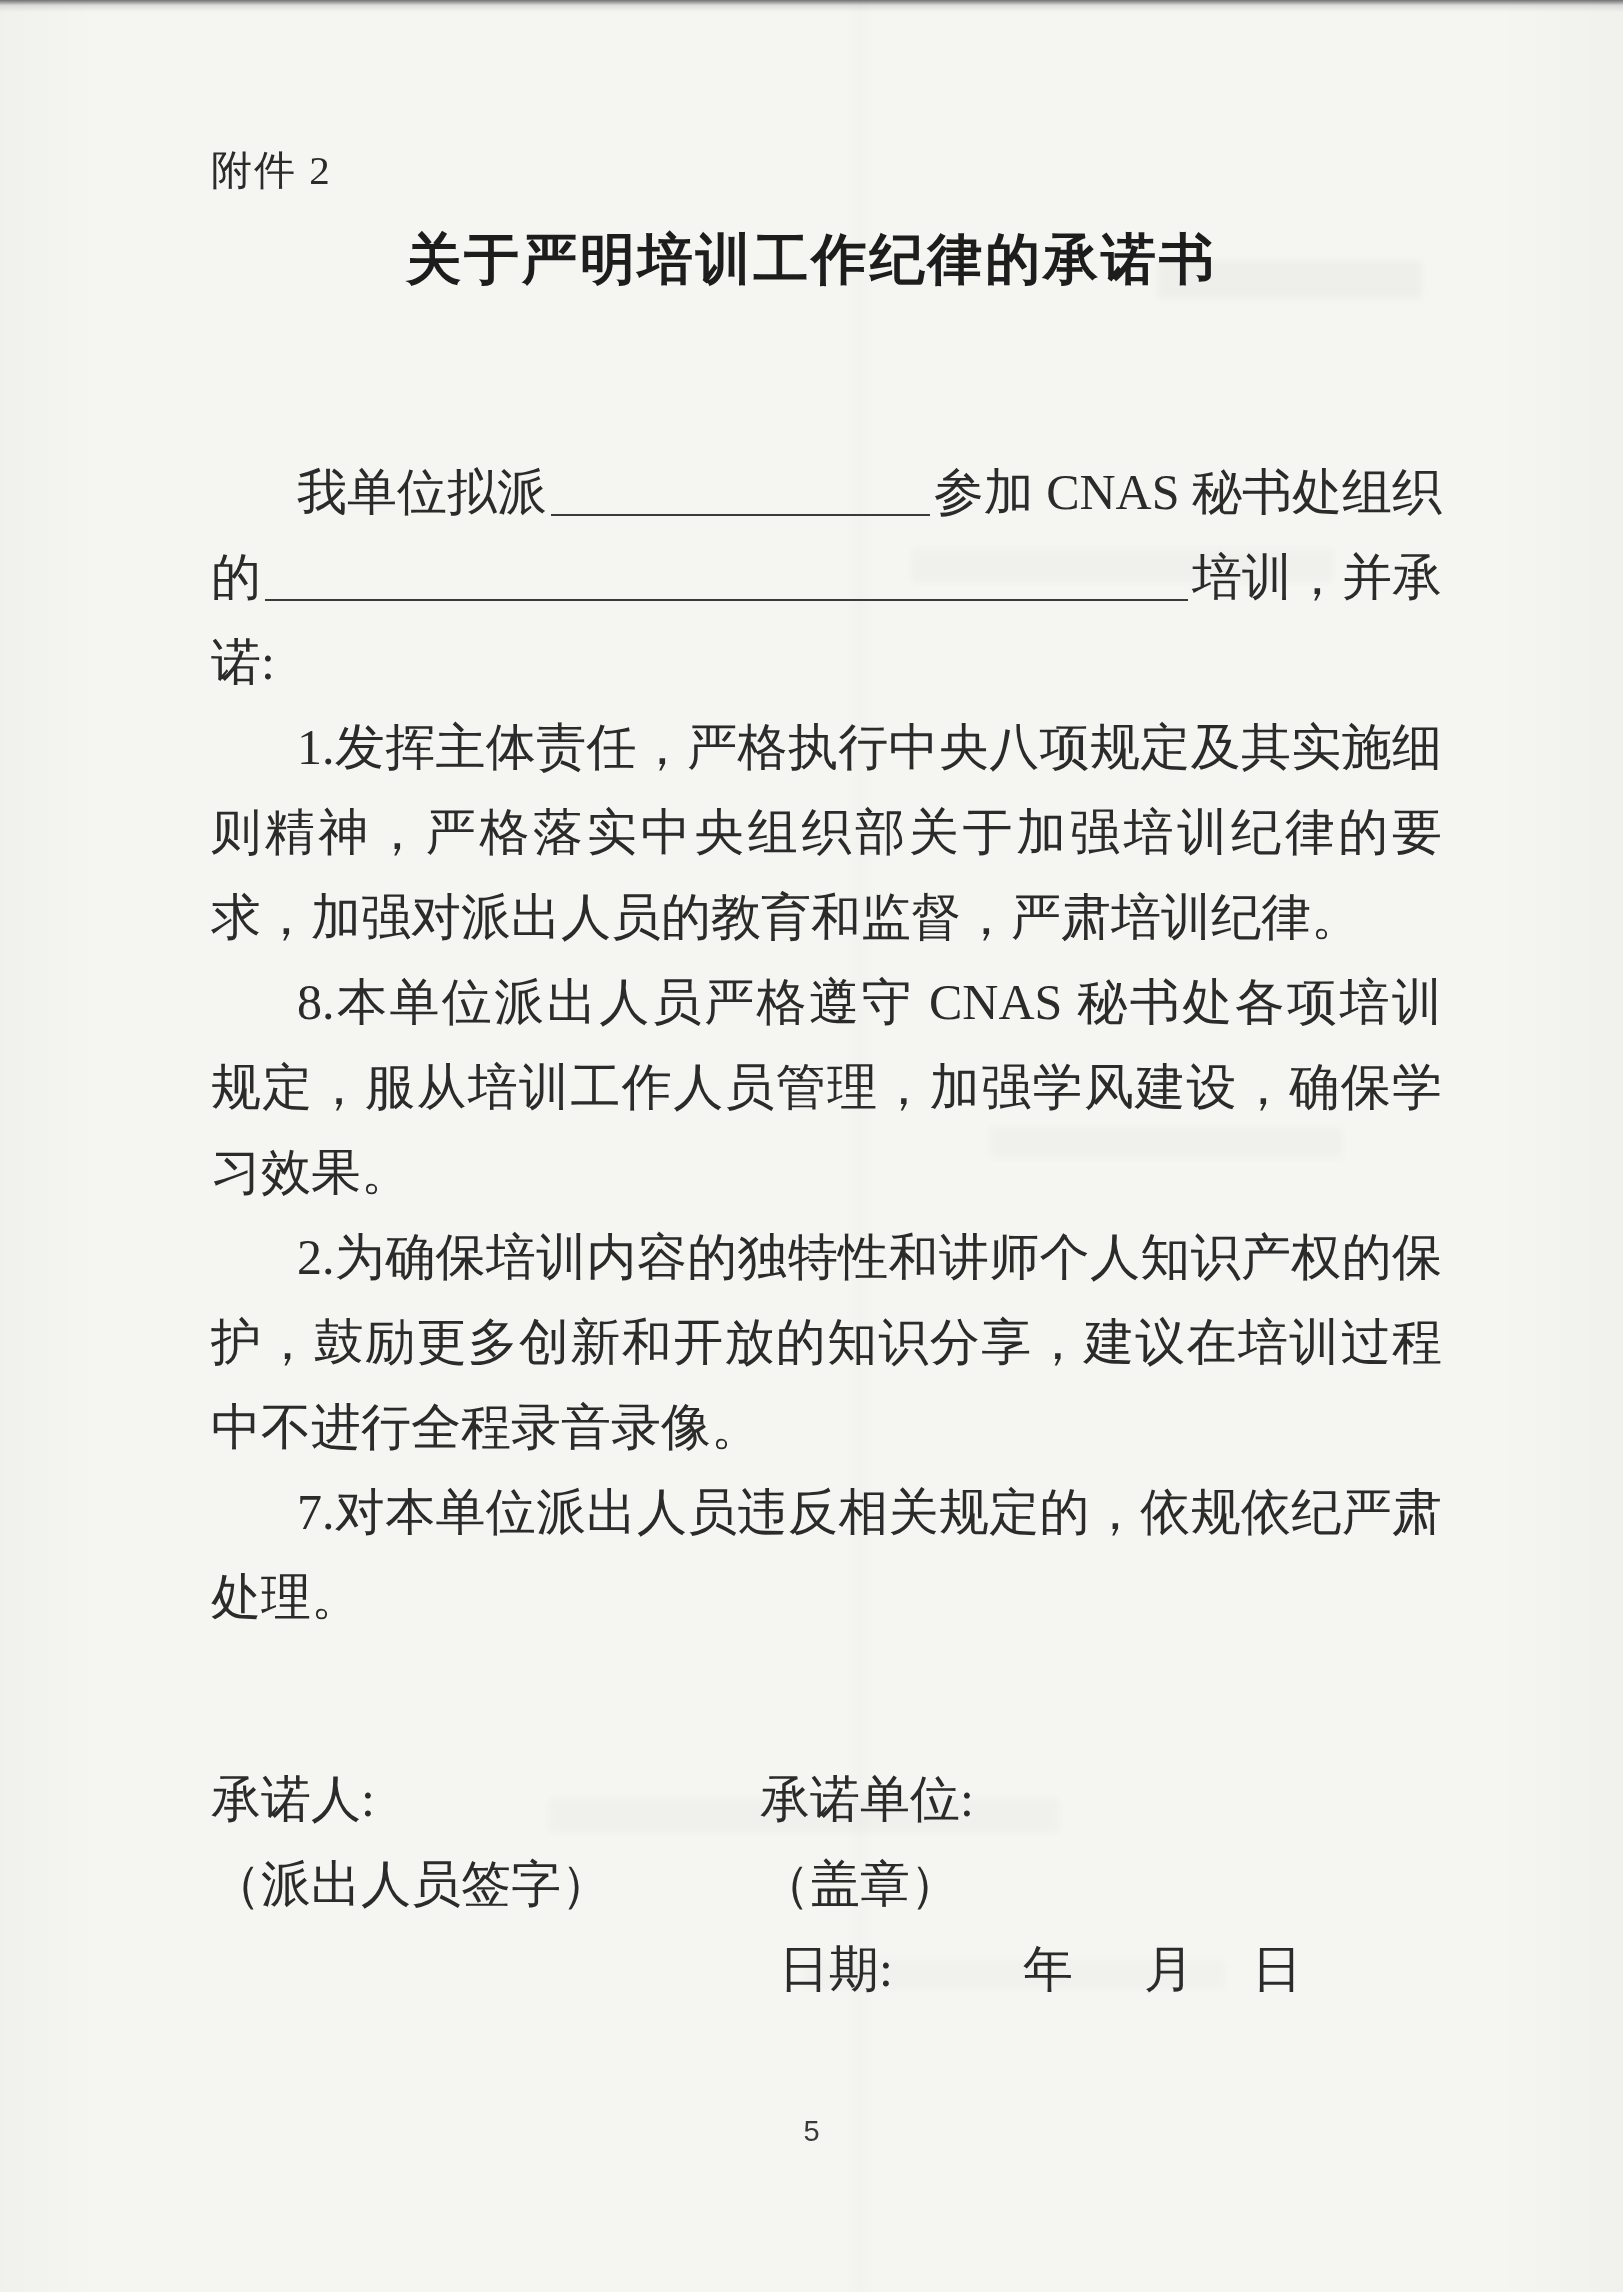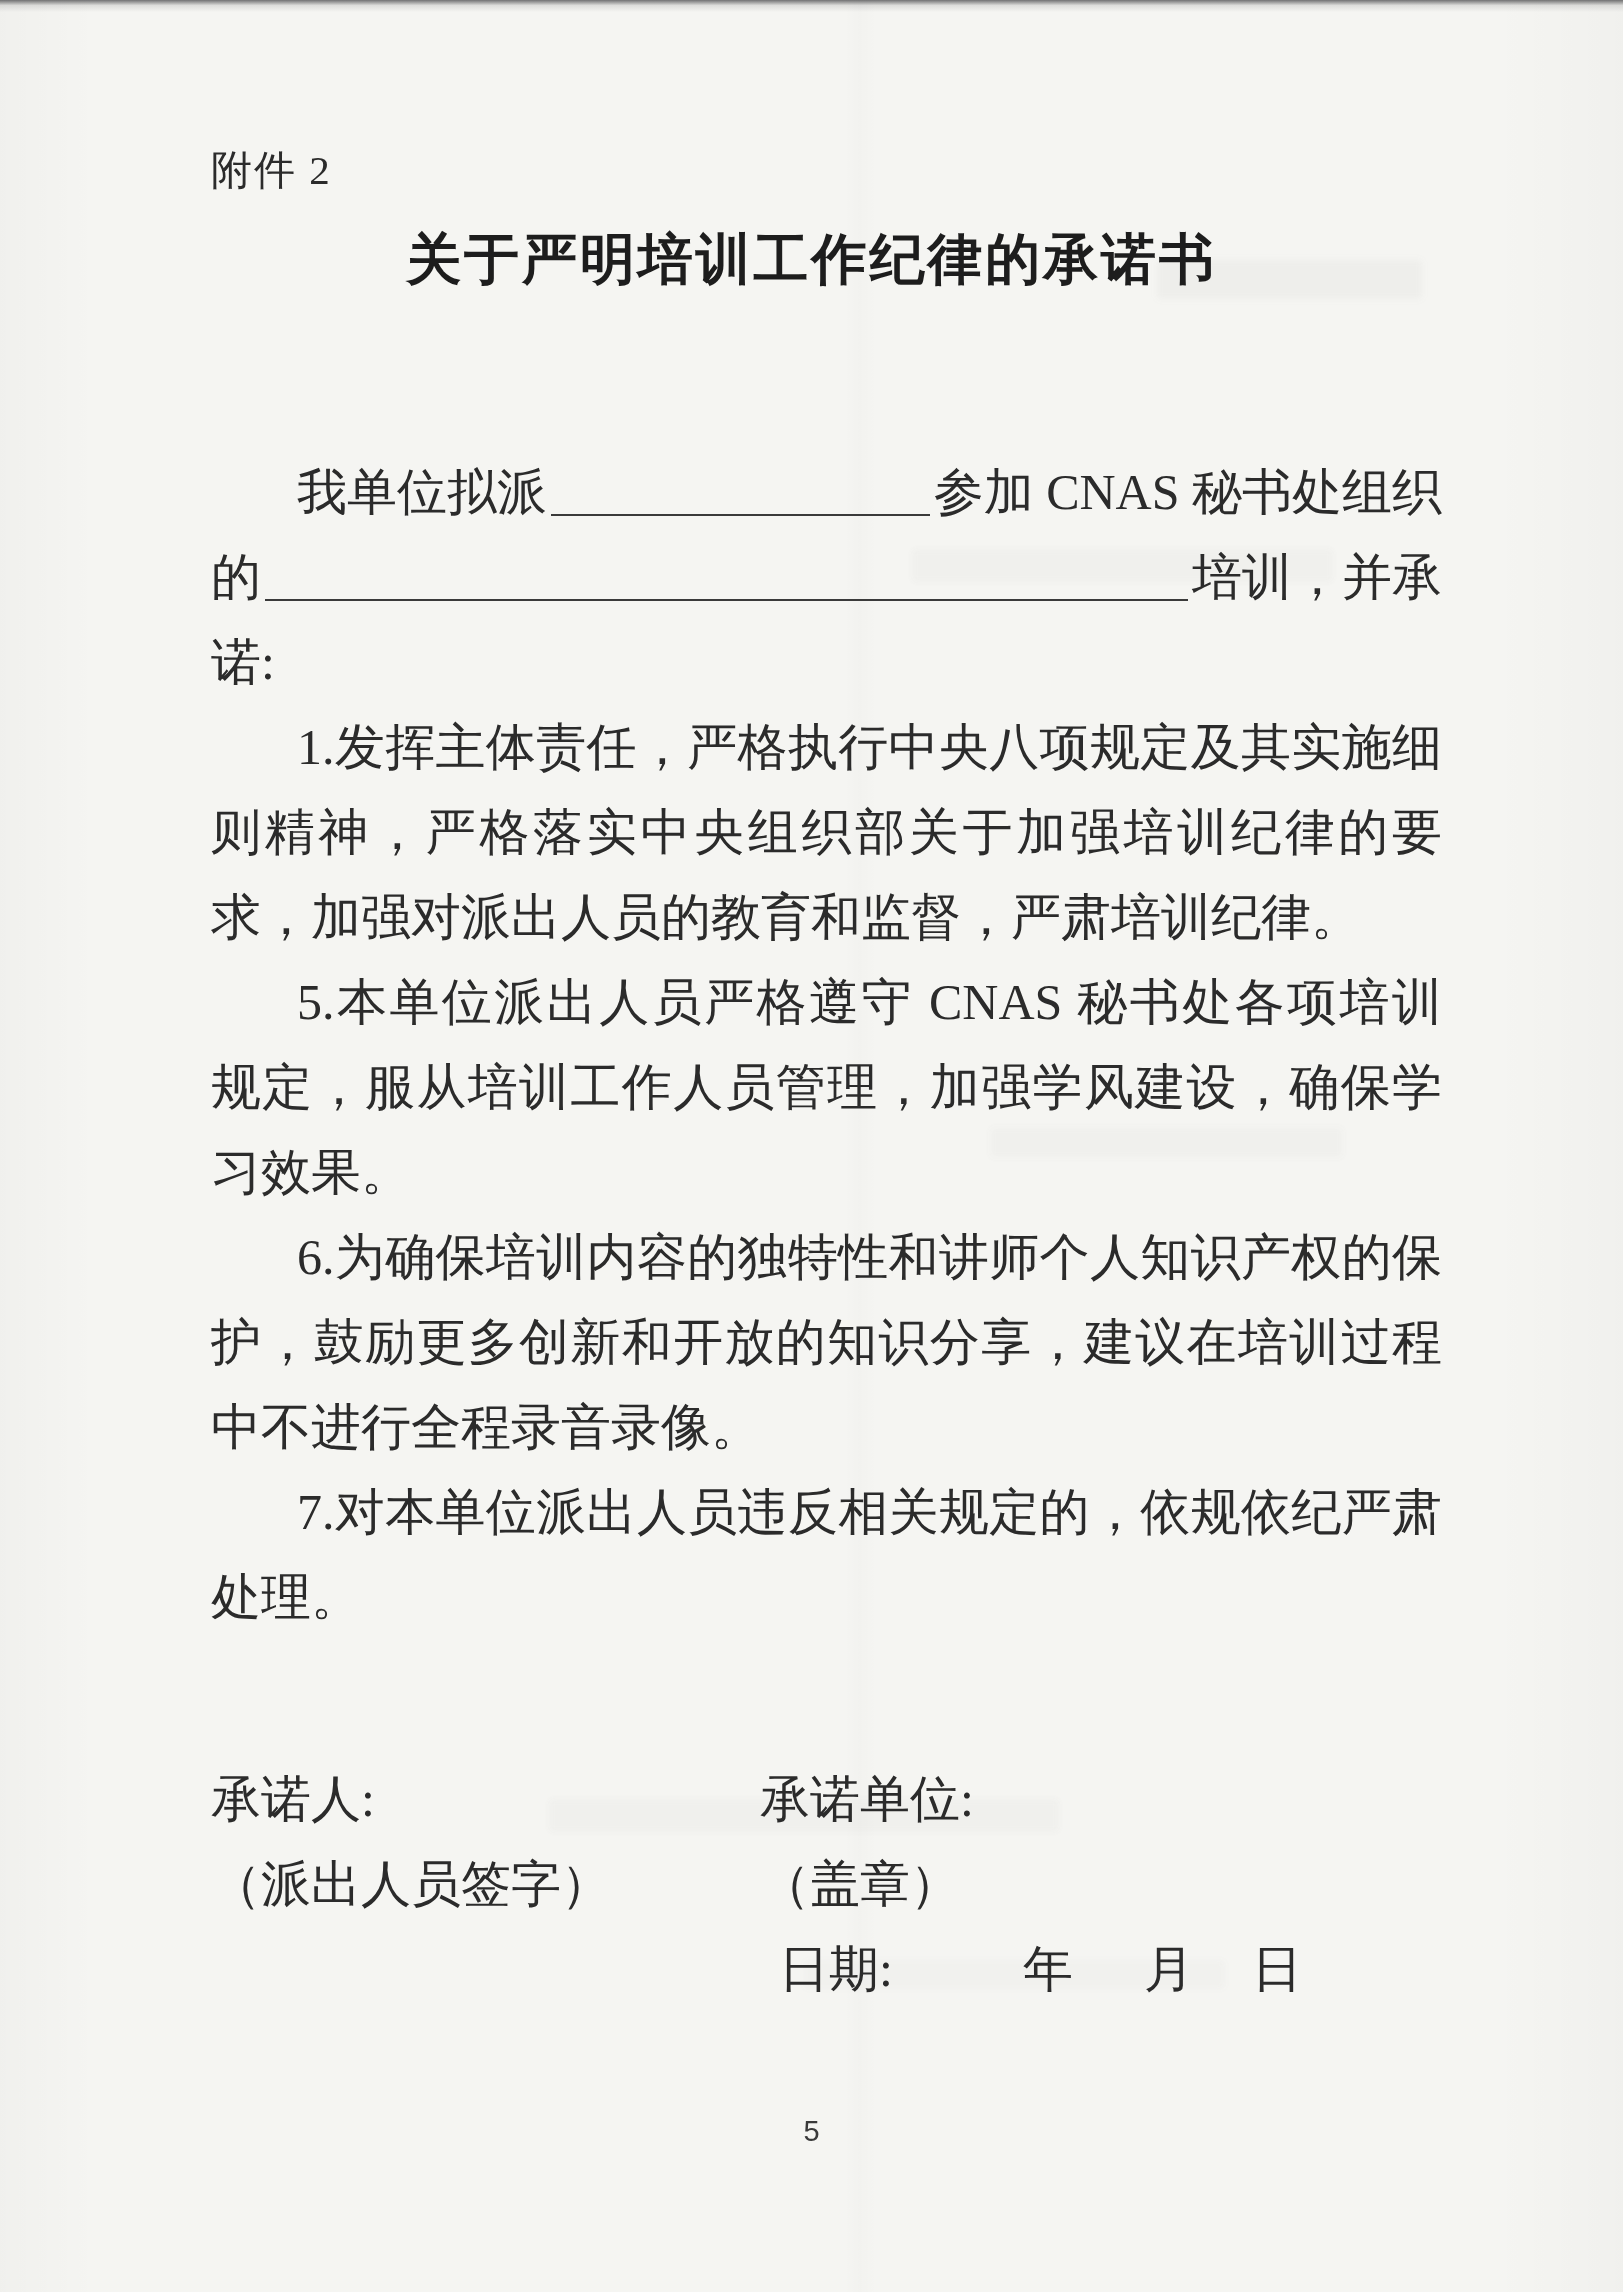--- a/index.html
+++ b/index.html
@@ -151,22 +151,22 @@
       <span>的</span>
       <span class="blank-line"></span>
       <span>培训，并承</span>
     </div>
 
     <div class="open-line">
       <span>诺:</span>
     </div>
 
     <p class="clause">1.发挥主体责任，严格执行中央八项规定及其实施细则精神，严格落实中央组织部关于加强培训纪律的要求，加强对派出人员的教育和监督，严肃培训纪律。</p>
-    <p class="clause">5.本单位派出人员严格遵守 CNAS 秘书处各项培训规定，服从培训工作人员管理，加强学风建设，确保学习效果。</p>
-    <p class="clause">6.为确保培训内容的独特性和讲师个人知识产权的保护，鼓励更多创新和开放的知识分享，建议在培训过程中不进行全程录音录像。</p>
+    <p class="clause">8.本单位派出人员严格遵守 CNAS 秘书处各项培训规定，服从培训工作人员管理，加强学风建设，确保学习效果。</p>
+    <p class="clause">2.为确保培训内容的独特性和讲师个人知识产权的保护，鼓励更多创新和开放的知识分享，建议在培训过程中不进行全程录音录像。</p>
     <p class="clause">7.对本单位派出人员违反相关规定的，依规依纪严肃处理。</p>
   </div>
 
   <div class="signature-block">
     <div class="sig-row">
       <span class="pos-left">承诺人:</span>
       <span class="pos-right">承诺单位:</span>
     </div>
     <div class="sig-row">
       <span class="pos-left">（派出人员签字）</span>

